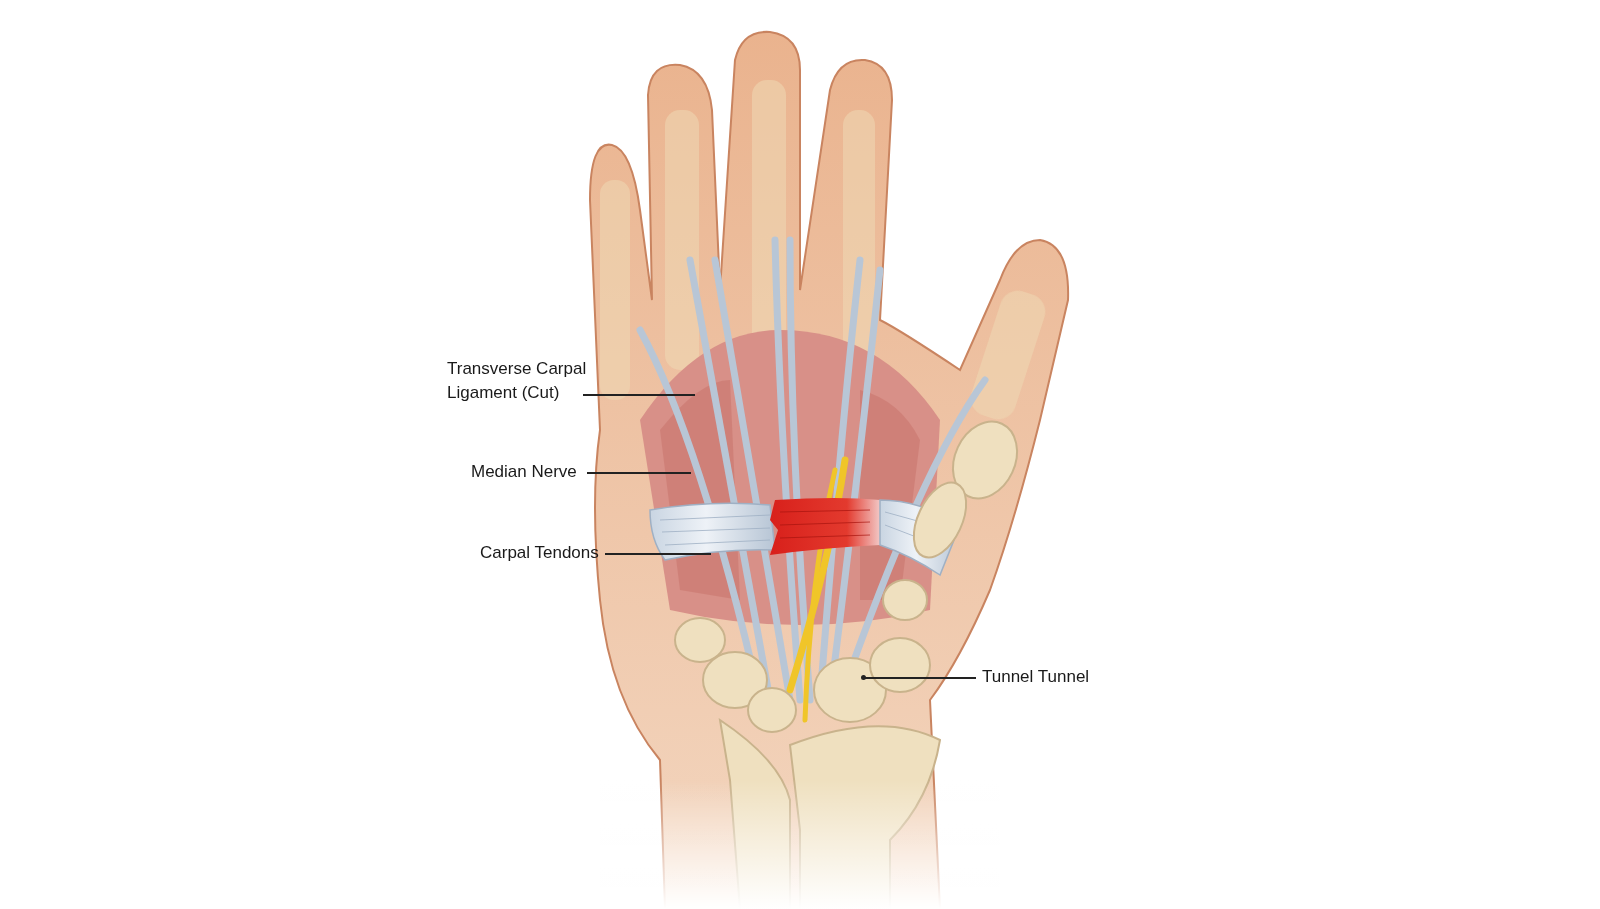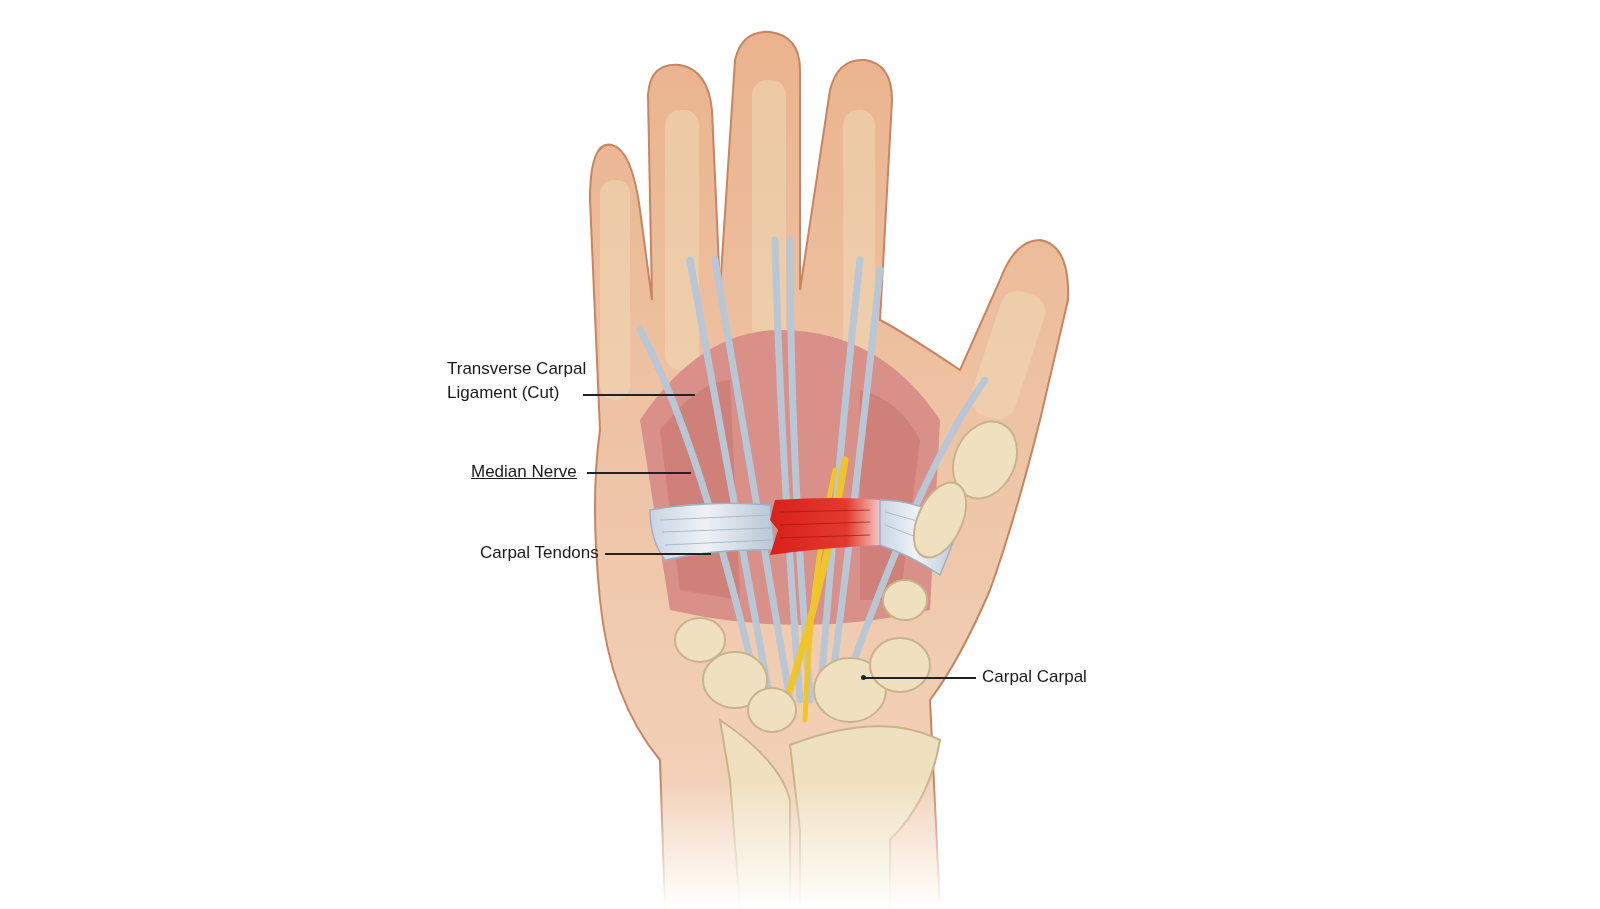--- a/index.html
+++ b/index.html
@@ -108,22 +108,22 @@
   <rect x="600" y="780" width="400" height="129" fill="url(#fade)"></rect>
 </svg>
 
   
   <div class="label" style="left:447px;top:357px;">
     <div>Transverse Carpal</div>
     <div>Ligament (Cut)</div>
   </div>
   <div class="leader" style="left:583px;top:394px;width:112px;"></div>
 
-  <div class="label" style="left:471px;top:460px;text-decoration:underline;">Median Nerve</div>
+  <div class="label" style="left:471px;top:460px;">Median Nerve</div>
   <div class="leader" style="left:587px;top:472px;width:104px;"></div>
 
   <div class="label" style="left:480px;top:541px;">Carpal Tendons</div>
   <div class="leader" style="left:605px;top:553px;width:106px;"></div>
 
-  <div class="label" style="left:982px;top:665px;">Carpal Carpal</div>
+  <div class="label" style="left:982px;top:665px;">Tunnel Tunnel</div>
   <div class="leader" style="left:864px;top:677px;width:112px;"></div>
   <div class="dot" style="left:861px;top:675px;"></div>
 </div>
 
 </body></html>

